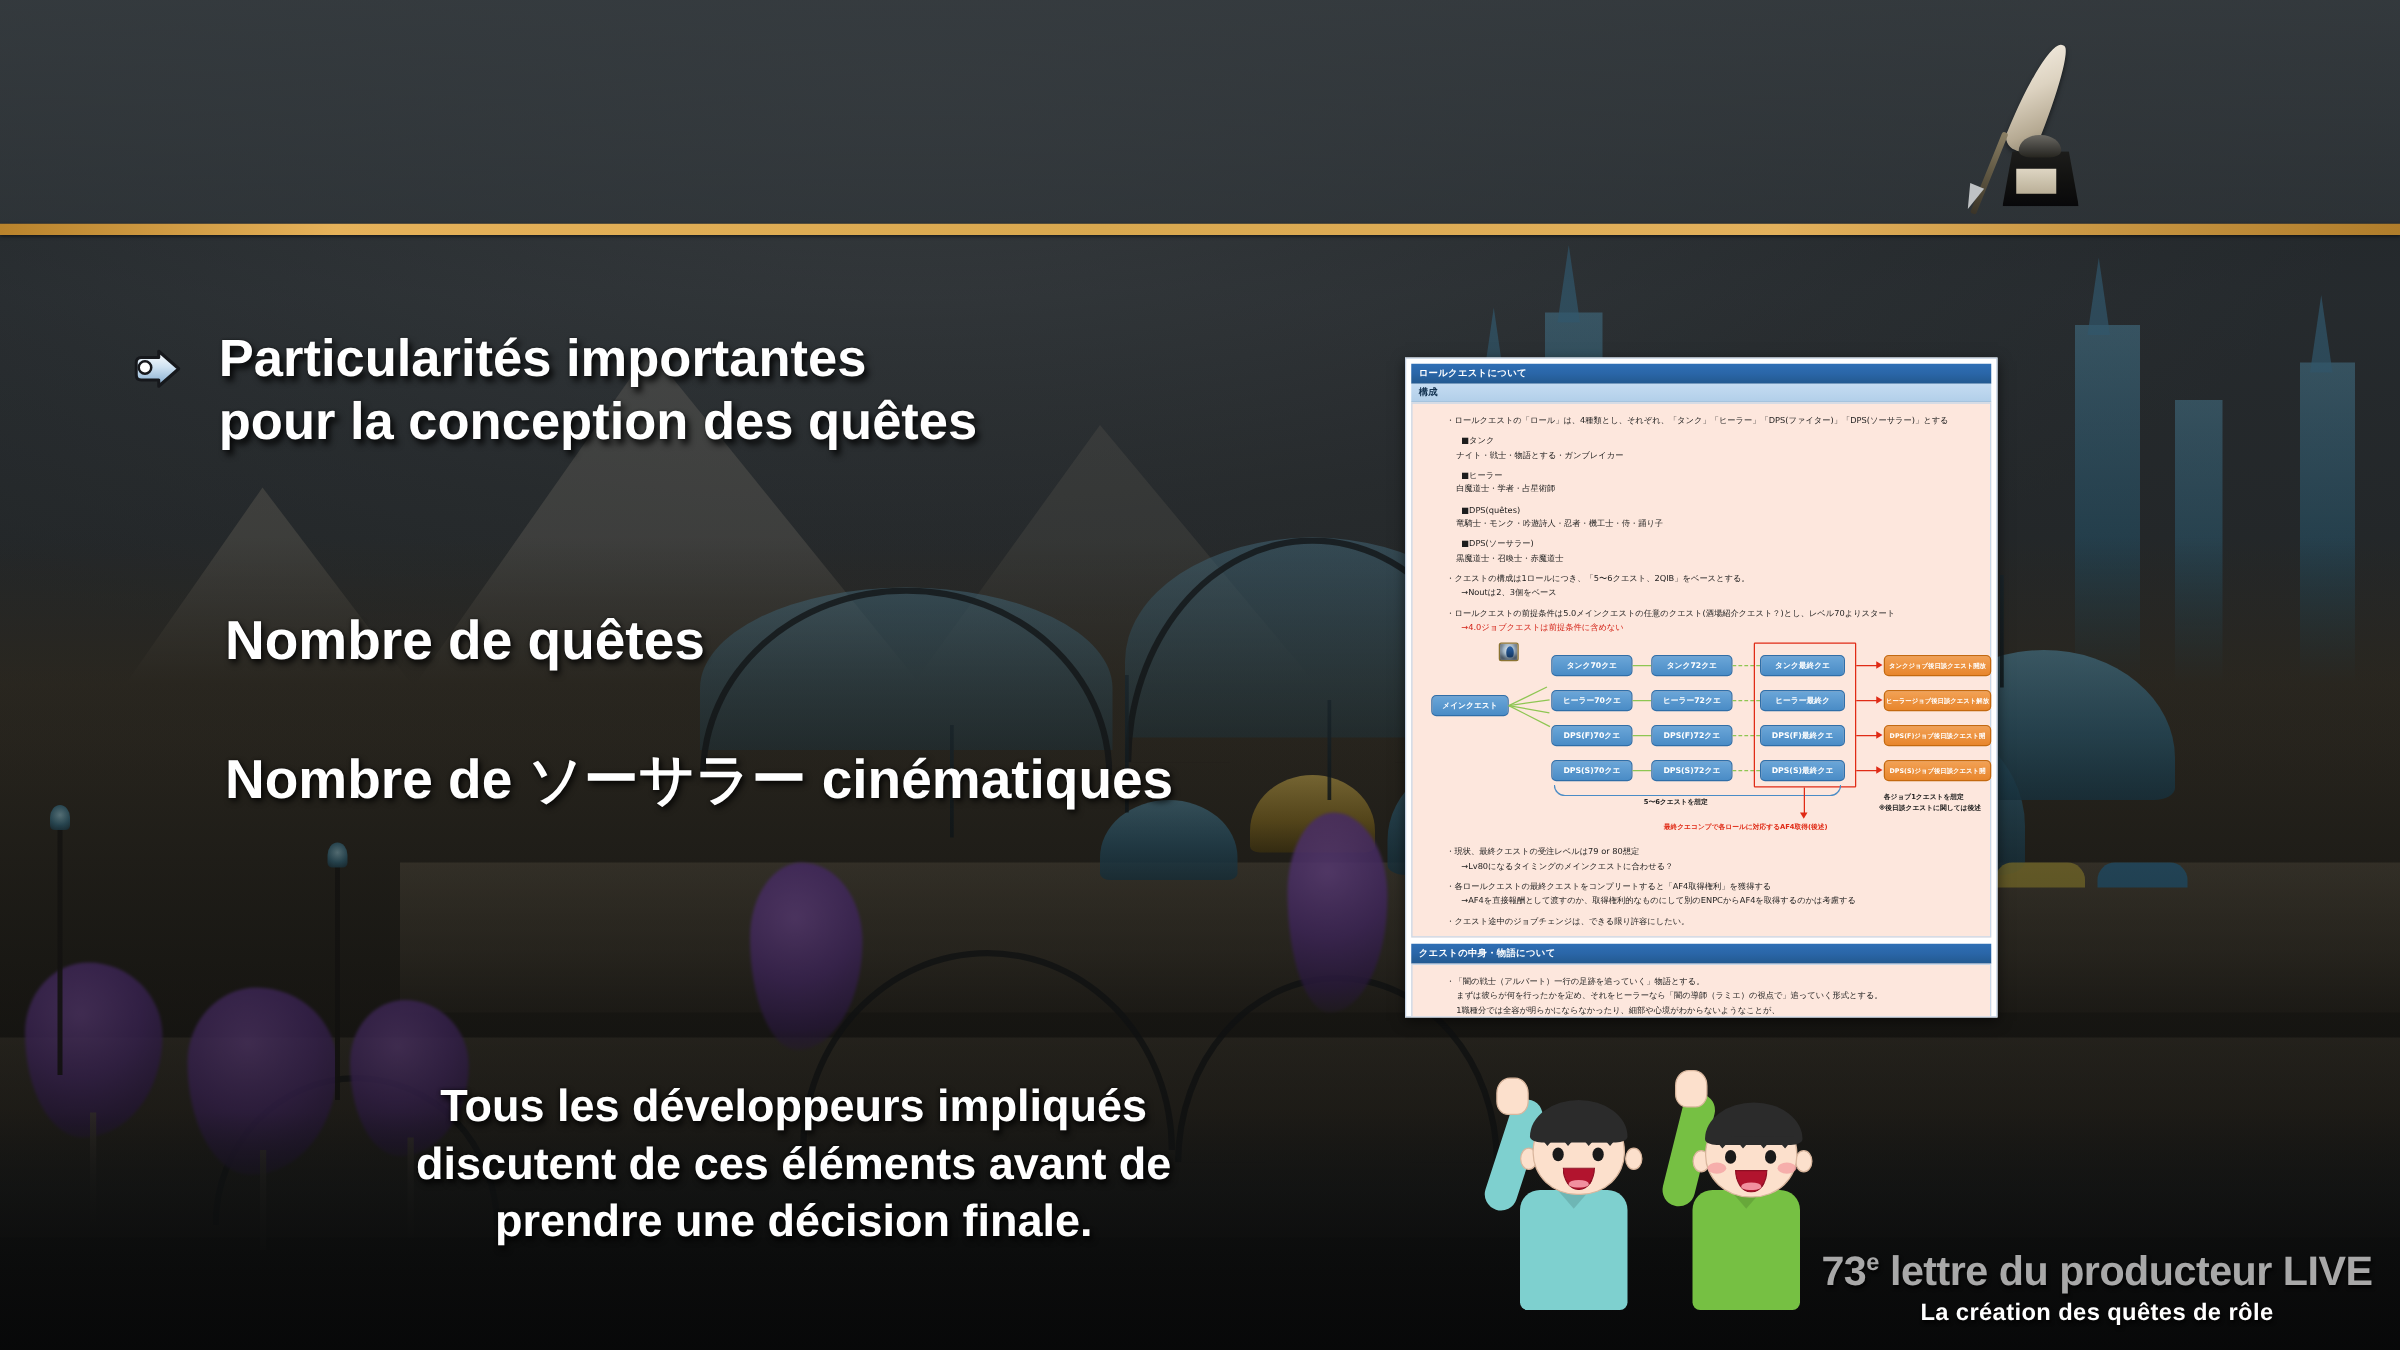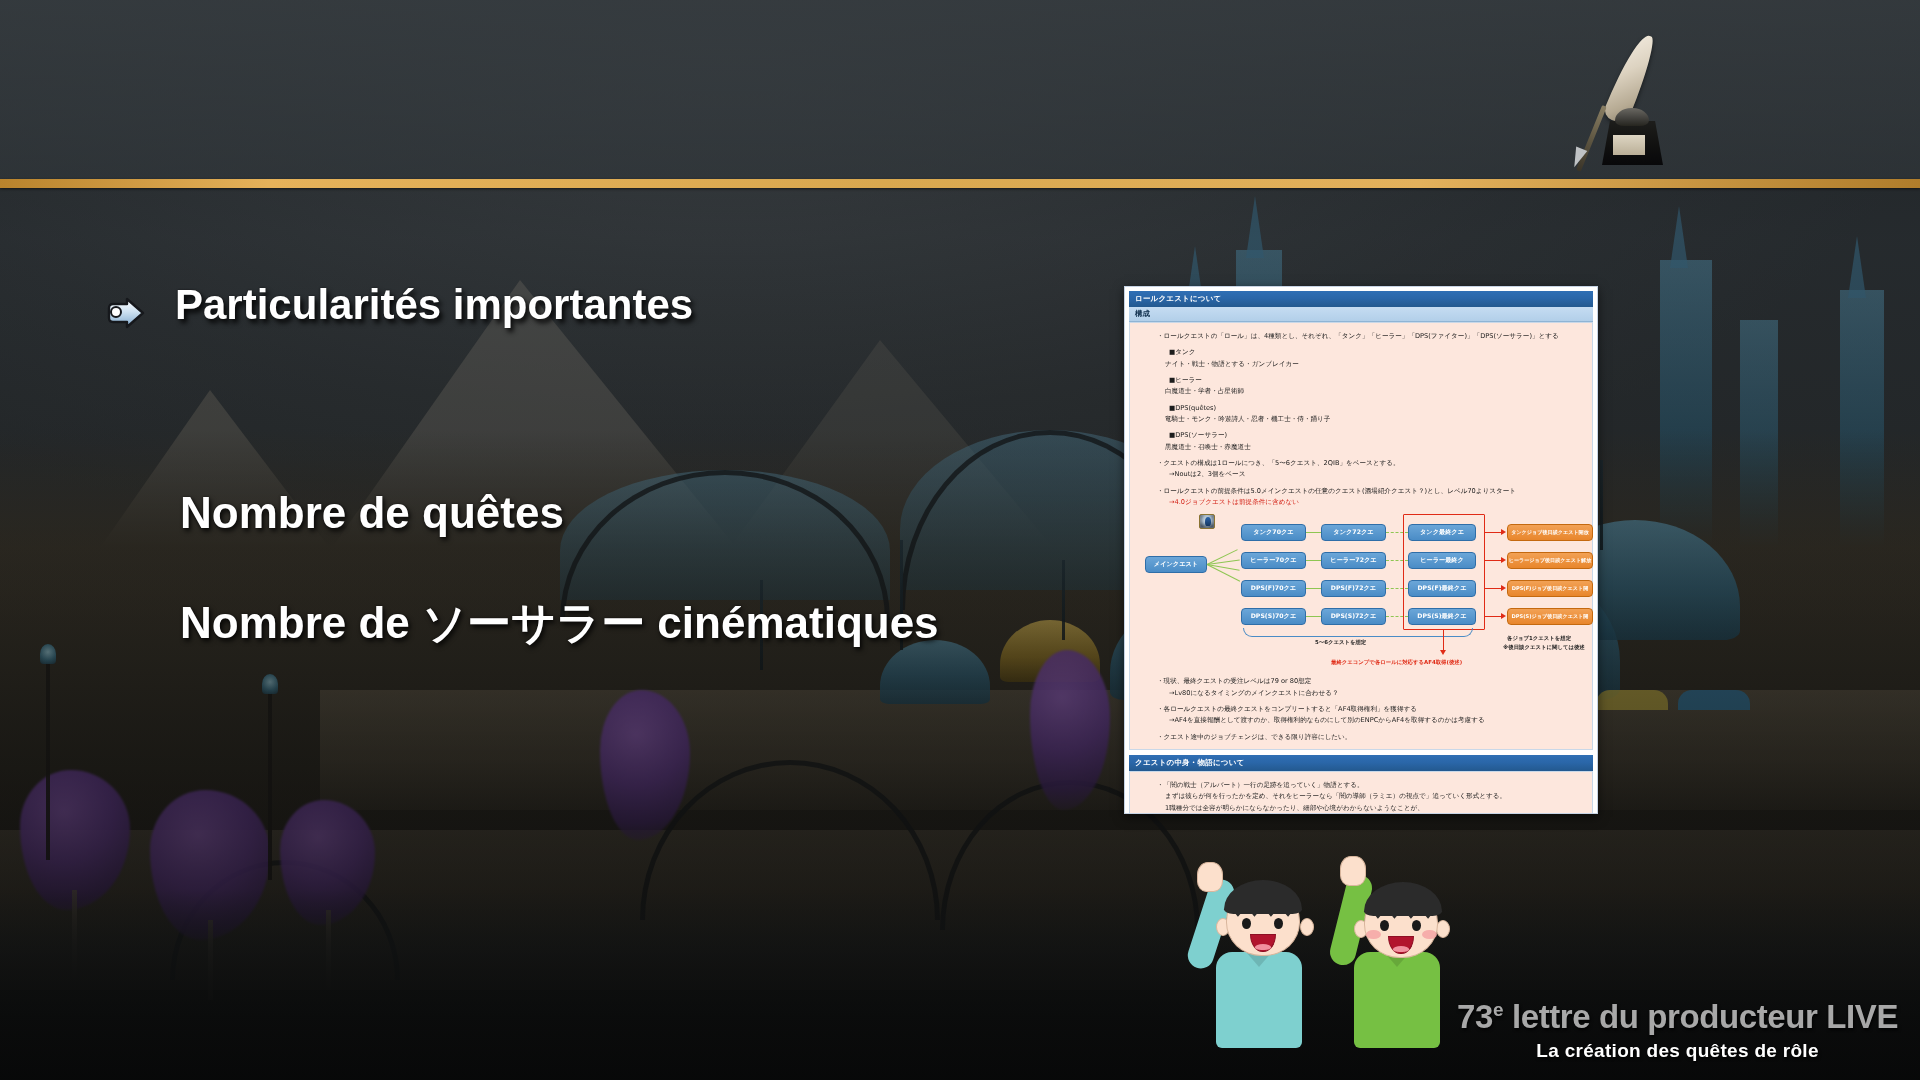--- a/index.html
+++ b/index.html
@@ -212,21 +212,21 @@
     box-shadow: 0 3px 6px rgba(0,0,0,.6);
   }
   .ink-label {
     position: absolute; left: 57px; top: 113px;
     width: 32px; height: 20px;
     background: linear-gradient(180deg, #efe6d2, #c9bda3);
     opacity: .92;
   }
 
   
-  .bullet-block { position: absolute; left: 105px; top: 280px; width: 1000px; }
+  .bullet-block { position: absolute; left: 105px; top: 262px; width: 1000px; }
   .bullet-icon {
     position: absolute; left: 0; top: 14px;
     width: 48px; height: 36px;
   }
   .bullet-heading {
     margin-left: 70px;
     font-size: 42px; font-weight: bold; color: #ffffff; line-height: 1.18;
     text-shadow: 3px 4px 5px rgba(0,0,0,.85), 0 0 2px rgba(0,0,0,.6);
   }
 
@@ -523,28 +523,34 @@
           <stop offset="0%" stop-color="#ffffff"></stop>
           <stop offset="45%" stop-color="#cfe2f2"></stop>
           <stop offset="100%" stop-color="#7fa8cc"></stop>
         </linearGradient>
       </defs>
       <path d="M4 14 L4 24 Q4 28 8 28 L22 28 L22 33 L38 19 L22 5 L22 10 L8 10 Q4 10 4 14 Z" fill="url(#bulletGrad)" stroke="#16181c" stroke-width="2.4" stroke-linejoin="round"></path>
       <circle cx="11" cy="18" r="5" fill="#ffffff" stroke="#16181c" stroke-width="2"></circle>
     </svg>
     <div class="bullet-heading">
       <div>Particularités importantes</div>
+      <div>pour la conception des quêtes</div>
     </div>
   </div>
 
   <div class="item-list">
     <div class="list-item">Nombre de quêtes</div>
     <div class="list-item">Nombre de ソーサラー cinématiques</div>
   </div>
 
+  <div class="conclusion">
+    <div>Tous les développeurs impliqués</div>
+    <div>discutent de ces éléments avant de</div>
+    <div>prendre une décision finale.</div>
+  </div>
 
   <div class="doc-panel">
     <div class="doc-inner">
 
       <div class="doc-band">ロールクエストについて</div>
       <div class="doc-subband">構成</div>
 
       <div class="doc-body">
         <div id="sec1-lines">
             <div class="doc-line ind1">・ロールクエストの「ロール」は、4種類とし、それぞれ、「タンク」「ヒーラー」「DPS(ファイター)」「DPS(ソーサラー)」とする</div>

